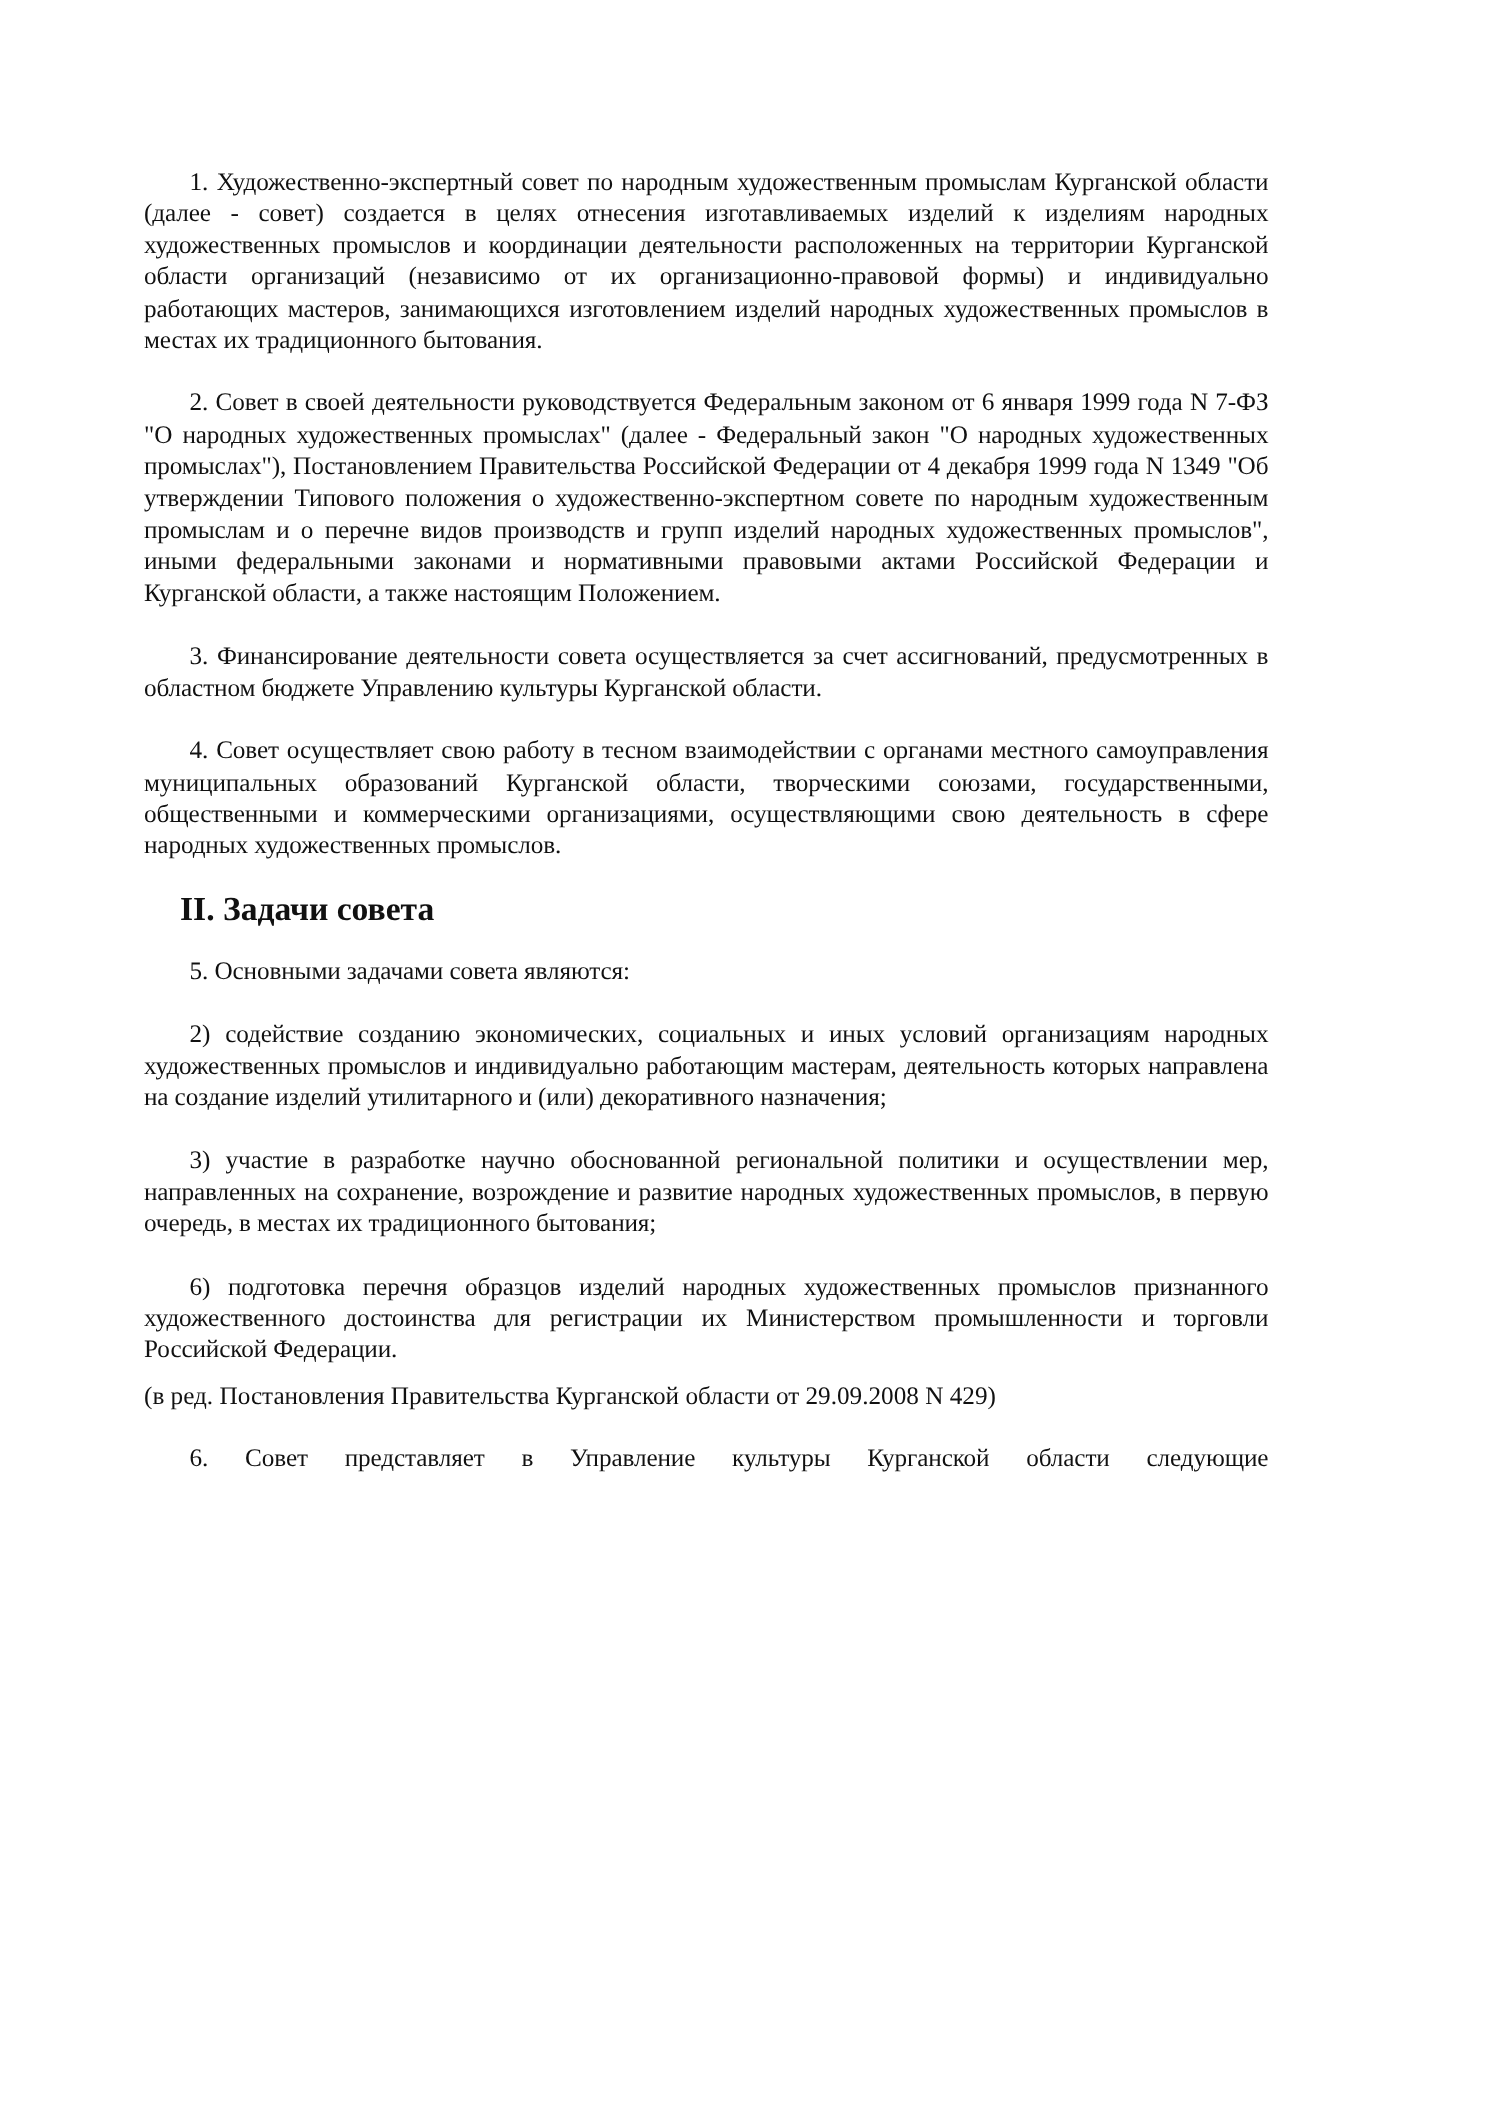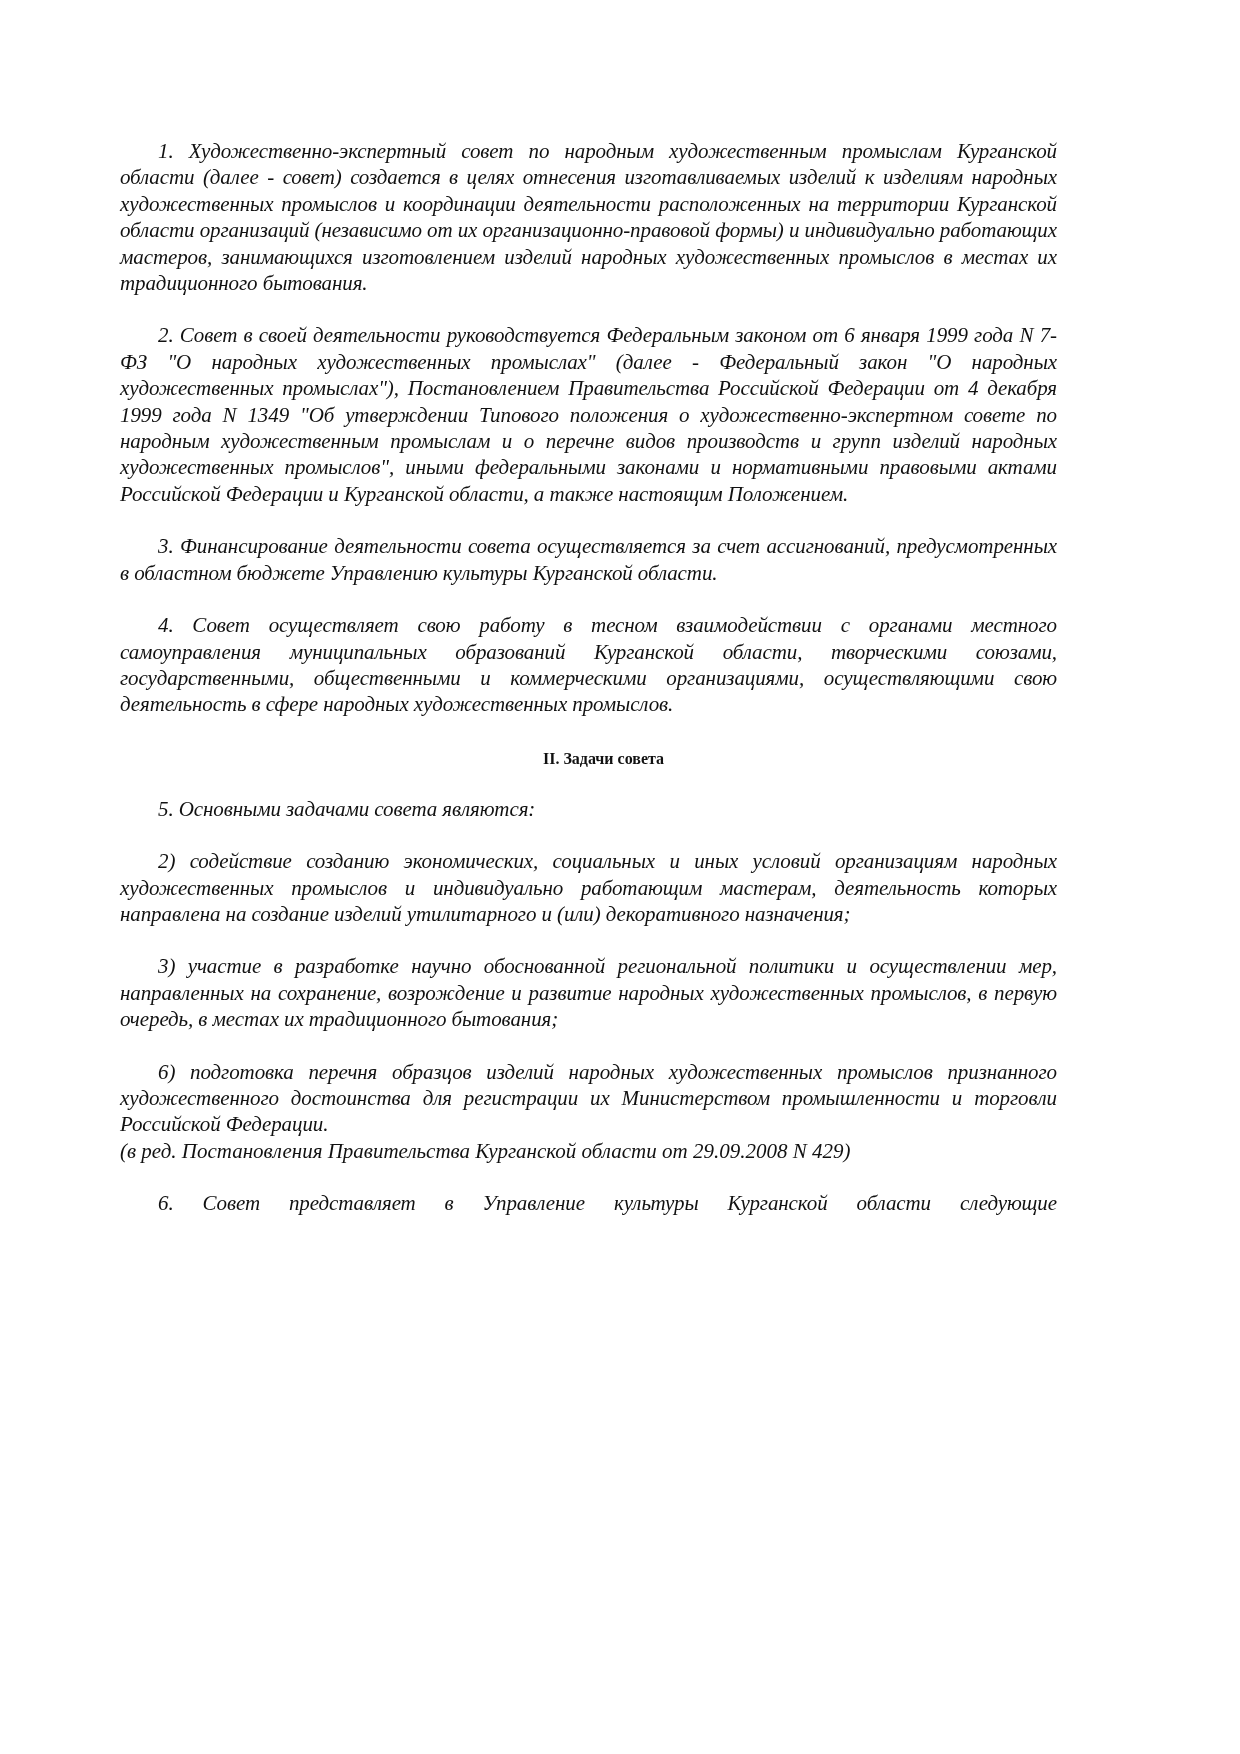--- a/index.html
+++ b/index.html
@@ -21,37 +21,34 @@
     top: 138px;
     width: 937px;
   }
   .para {
     font-size: 21px;
     line-height: 26.4px;
     text-align: justify;
     text-indent: 38px;
     margin: 0 0 26px 0;
     letter-spacing: -0.1px;
-    font-style: italic;
   }
   .para.no-gap {
     margin-bottom: 0;
   }
   .note {
     font-size: 21px;
     line-height: 26.4px;
     text-align: left;
-    margin: 0 0 26px 0;
+    margin: 12px 0 26px 0;
     text-indent: 0;
-    font-style: italic;
   }
   .section-heading {
-    font-size: 16px;
+    font-size: 28px;
     font-weight: bold;
-    text-align: center;
     margin: 10px 0 22px 0;
     line-height: 30px;
     padding-left: 30px;
   }
   .last-line-justify {
     text-align-last: justify;
   }
 </style>
 </head>
 <body>

